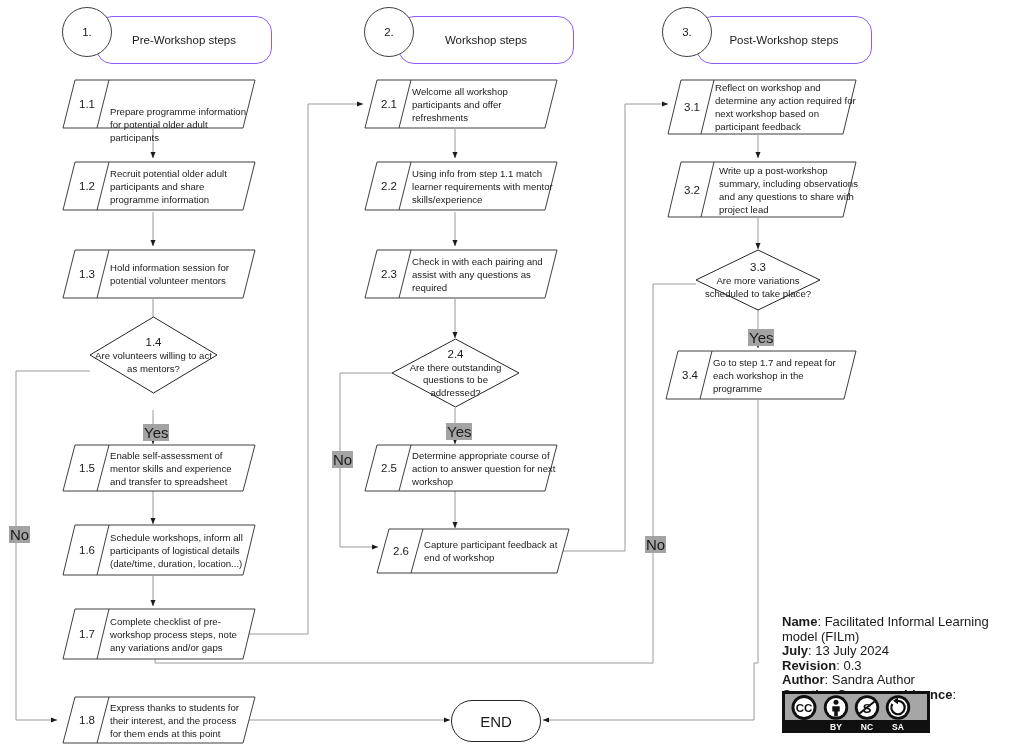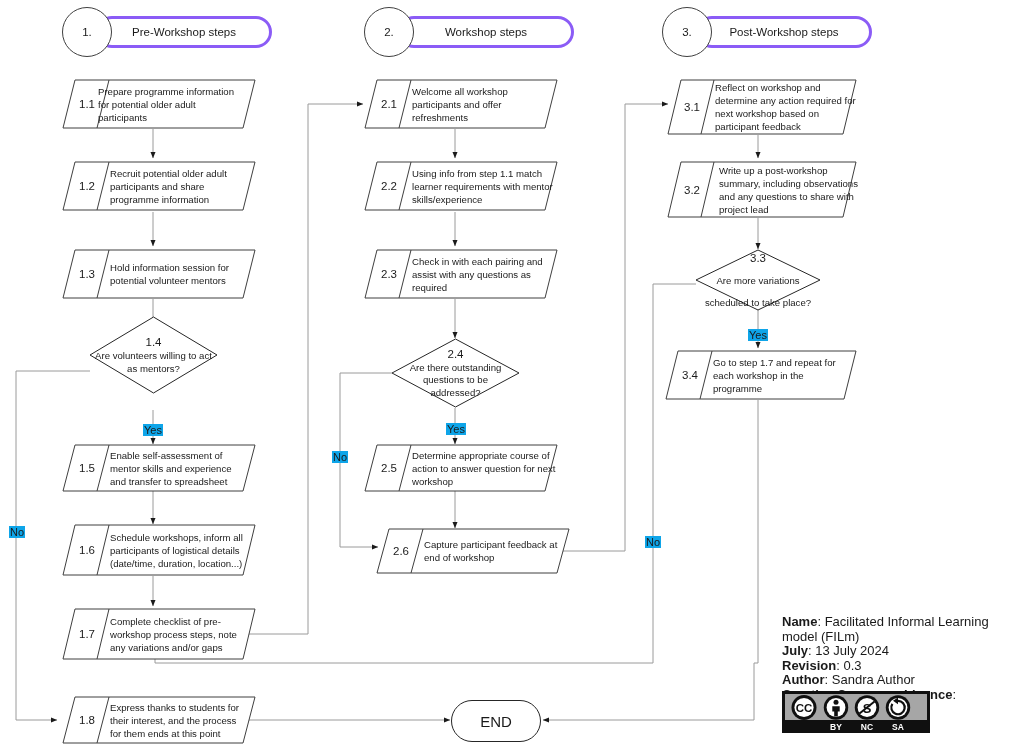--- a/index.html
+++ b/index.html
@@ -6,22 +6,22 @@
   body{width:1024px;height:747px;overflow:hidden;
        font-family:"Liberation Sans","DejaVu Sans",sans-serif;color:#1a1a1a;}
   #stage{position:relative;width:1024px;height:747px;}
   svg#wires{position:absolute;left:0;top:0;width:1024px;height:747px;}
 
   
   .lane-head{position:absolute;}
   .lane-circle{position:absolute;left:0;top:0;width:50px;height:50px;border-radius:50%;
       border:1px solid #3f3f3f;background:#fff;box-sizing:border-box;
       display:flex;align-items:center;justify-content:center;font-size:11.5px;}
-  .lane-pill{position:absolute;left:34px;top:9px;height:32px;
-      border:3px solid #8b5cf6;border-radius:16px;background:#fff;box-sizing:border-box;
+  .lane-pill{position:absolute;left:34px;top:9px;height:48px;
+      border:1px solid #8b5cf6;border-radius:16px;background:#fff;box-sizing:border-box;
       display:flex;align-items:center;justify-content:center;font-size:11.5px;padding:0 8px;}
 
   
   .pgram{position:absolute;}
   .pgram .shape{position:absolute;left:0;top:0;width:100%;height:100%;}
   .pgram .num{position:absolute;left:8px;top:0;height:100%;width:34px;
       display:flex;align-items:center;justify-content:center;font-size:11.5px;}
   .pgram .txt{position:absolute;top:0;height:100%;display:flex;align-items:center;
       font-size:9.6px;line-height:13px;}
 
@@ -32,21 +32,21 @@
       display:flex;flex-direction:column;align-items:center;justify-content:center;
       text-align:center;font-size:9.6px;line-height:12.6px;}
   .dia .lbl .dnum{font-size:11.5px;line-height:15px;}
 
   
   .term{position:absolute;border:1px solid #262626;border-radius:26px;background:#fff;
       box-sizing:border-box;display:flex;align-items:center;justify-content:center;
       font-size:15px;}
 
   
-  .elabel{position:absolute;font-size:11px;color:#1a1a1a;background:#0ea5e9;padding:0 1px;}
+  .elabel{position:absolute;font-size:15px;color:#1a1a1a;background:#a3a3a3;padding:0 1px;}
 
   
   #meta{position:absolute;left:782px;top:615px;width:240px;font-size:13px;line-height:14.6px;}
   #meta .k{font-weight:bold;}
   #cc{position:absolute;left:782px;top:691px;width:148px;height:42px;}
 </style>
 </head>
 <body>
 
 <div id="stage">
@@ -118,21 +118,21 @@
       <span>3.</span>
     </div>
   </div>
 
   <div class="pgram" style="left:62px;top:79px;width:194px;height:50px;">
     <svg class="shape" viewBox="0 0 194 50" preserveAspectRatio="none">
       <path d="M13,1 L193,1 L181,49 L1,49 Z" fill="#fff" stroke="#3f3f3f" stroke-width="1"></path>
       <line x1="47" y1="1" x2="35" y2="49" stroke="#3f3f3f" stroke-width="1"></line>
     </svg>
     <div class="num">1.1</div>
-    <div class="txt" style="left:36px;width:136px;">Prepare programme information for potential older adult participants</div>
+    <div class="txt" style="left:48px;width:136px;margin-top:20px;">Prepare programme information for potential older adult participants</div>
   </div>
 
   <div class="pgram" style="left:62px;top:161px;width:194px;height:50px;">
     <svg class="shape" viewBox="0 0 194 50" preserveAspectRatio="none">
       <path d="M13,1 L193,1 L181,49 L1,49 Z" fill="#fff" stroke="#3f3f3f" stroke-width="1"></path>
       <line x1="47" y1="1" x2="35" y2="49" stroke="#3f3f3f" stroke-width="1"></line>
     </svg>
     <div class="num">1.2</div>
     <div class="txt" style="left:48px;width:136px;">Recruit potential older adult participants and share programme information</div>
   </div>
@@ -269,21 +269,21 @@
       <line x1="47" y1="1" x2="34" y2="56" stroke="#3f3f3f" stroke-width="1"></line>
     </svg>
     <div class="num">3.2</div>
     <div class="txt" style="left:52px;width:144px;">Write up a post-workshop summary, including observations and any questions to share with project lead</div>
   </div>
 
   <div class="dia" style="left:695px;top:249px;width:126px;height:62px;">
     <svg class="shape" viewBox="0 0 126 62" preserveAspectRatio="none">
       <path d="M63,1 L125,31 L63,61 L1,31 Z" fill="#fff" stroke="#262626" stroke-width="1"></path>
     </svg>
-    <div class="lbl" style="width:148px;left:-11px;gap:9px;">
+    <div class="lbl" style="width:148px;left:-11px;">
       <span class="dnum">3.3</span>
       <span>Are  more variations</span>
       <span>scheduled to take place?</span>
     </div>
   </div>
   <div class="elabel" style="left:748px;top:329px;">Yes</div>
   <div class="elabel" style="left:645px;top:536px;">No</div>
 
   <div class="pgram" style="left:665px;top:350px;width:192px;height:50px;">
     <svg class="shape" viewBox="0 0 192 50" preserveAspectRatio="none">

